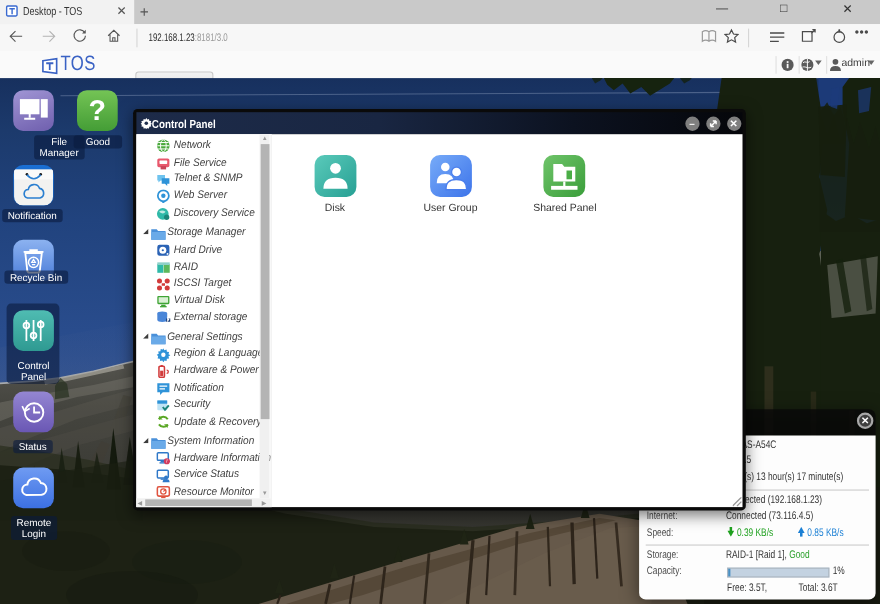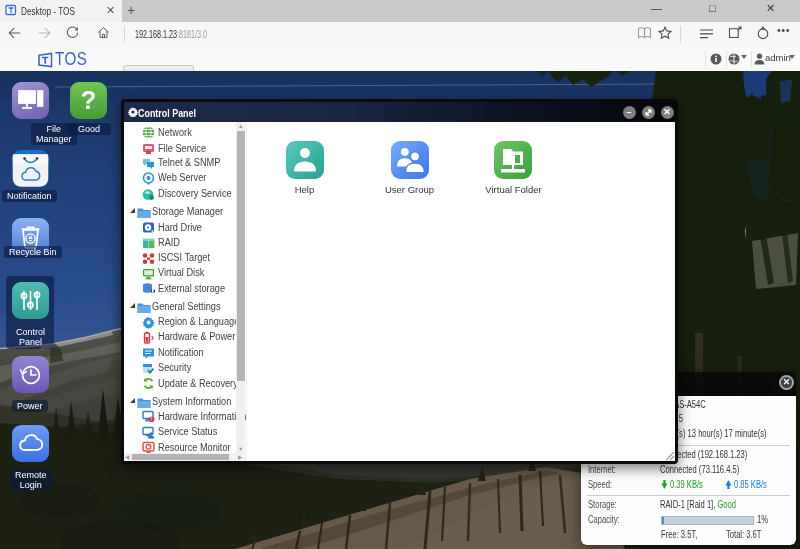--- a/index.html
+++ b/index.html
@@ -32,21 +32,21 @@
 
   .dicon { position:absolute; width:37px; height:37px; border-radius:9px; }
   .dlabel { position:absolute; font-size:9px; color:#fff; text-align:center; line-height:10px; background:rgba(10,26,62,0.60); border-radius:3px; padding:1px 5px; white-space:nowrap; }
 
   
   #win { position:absolute; left:121px; top:28px; width:557px; height:365px; background:#0a0a0a; border-radius:4px; box-shadow:0 4px 14px rgba(0,0,0,0.55); z-index:10; }
   #wtitle { position:absolute; left:3px; top:3px; width:551px; height:20px; background:linear-gradient(90deg,#1d2b49 0%,#192642 40%,#0c1220 72%,#05060a 100%); }
   #wtitletext { position:absolute; left:14px; top:4.5px; font-size:10.5px; font-weight:bold; color:#fff; transform:scaleX(0.85); transform-origin:0 0; }
   .wbtncirc { position:absolute; top:3.5px; width:13px; height:13px; border-radius:50%; background:#7f7f7f; color:#fff; text-align:center; font-size:9px; line-height:13px; font-weight:bold; }
   #wbody { position:absolute; left:3px; top:23px; width:551px; height:339px; background:#ffffff; }
-  #sidebar { position:absolute; left:0; top:0; width:123px; height:339px; background:#fff; border-right:1px solid #eee; overflow:hidden; }
+  #sidebar { position:absolute; left:0; top:0; width:123px; height:339px; background:#fff; border-right:1px solid #eee; overflow:hidden;font-style:italic; }
   .titem { position:absolute; height:15px; font-size:10px; color:#424242; white-space:nowrap; }
   .titem svg { position:absolute; left:0; top:1px; }
   .ttext { position:absolute; left:15.5px; top:1.5px; transform:scaleX(0.92); transform-origin:0 0; }
 
   
   #vsb { position:absolute; left:112px; top:0; width:9px; height:331px; background:#f0f0f0; }
   #vsbthumb { position:absolute; left:0.5px; top:9px; width:8px; height:250px; background:#b4b4b4; }
   #hsb { position:absolute; left:0; top:331px; width:122px; height:8px; background:#f1f1f1; }
   #hsbthumb { position:absolute; left:8px; top:1px; width:97px; height:6px; background:#b4b4b4; }
   .sbarrow { position:absolute; color:#999; font-size:5.5px; }
@@ -312,21 +312,21 @@
 
     <div class="dicon" style="left:12px;top:285px;background:linear-gradient(180deg,#9486d2,#6a57b4);">
       <svg width="37" height="37" viewBox="0 0 37 37">
         <g fill="none" stroke="#fff" stroke-width="1.7">
           <circle cx="19" cy="19" r="8.4"></circle>
           <path d="M19 13.5V19h5.5"></path>
         </g>
         <path d="M8.2 13.2l2.2 4.8 4.6-2.6" fill="none" stroke="#fff" stroke-width="1.5"></path>
       </svg>
     </div>
-    <div class="dlabel" style="left:12px;top:328.5px;">Power</div>
+    <div class="dlabel" style="left:12px;top:328.5px;">Status</div>
 
     <div class="dicon" style="left:12px;top:354px;background:linear-gradient(180deg,#6f9bf2,#3c70e2);">
       <svg width="37" height="37" viewBox="0 0 37 37">
         <path d="M12 25a4.8 4.8 0 0 1 .9-9.5 6.4 6.4 0 0 1 12.3-1.4 5.4 5.4 0 0 1 .6 10.7z" fill="none" stroke="#fff" stroke-width="1.8"></path>
       </svg>
     </div>
     <div class="dlabel" style="left:10px;top:398px;">Remote<br>Login</div>
 
     <div id="popup">
       <div id="pophead"></div>
@@ -592,36 +592,36 @@
           <div class="sbarrow" style="left:1px;top:0.5px;">◀</div>
           <div class="sbarrow" style="left:114px;top:0.5px;">▶</div>
         </div>
 
         <div class="cicon" style="left:161.5px;background:linear-gradient(135deg,#5acaba,#27a094);">
           <svg width="38" height="38" viewBox="0 0 38 38">
             <circle cx="19" cy="12" r="4.9" fill="#fff"></circle>
             <path d="M8 30.5 q0-10 11-10 q11 0 11 10 z" fill="#fff"></path>
           </svg>
         </div>
-        <div class="clabel" style="left:135.5px;">Help</div>
+        <div class="clabel" style="left:135.5px;">Disk</div>
         <div class="cicon" style="left:266.5px;background:linear-gradient(135deg,#77abf8,#3d74ea);">
           <svg width="38" height="38" viewBox="0 0 38 38">
             <circle cx="13.8" cy="10.8" r="3.9" fill="#fff"></circle>
             <path d="M6 25.5 q0-8.3 7.8-8.3 q7.8 0 7.8 8.3 z" fill="#fff"></path>
             <circle cx="24" cy="15.3" r="4.9" fill="#4a7eec"></circle>
             <circle cx="24" cy="15.3" r="3.9" fill="#fff"></circle>
             <path d="M14.5 31.5 q-0.5-9.5 9.5-9.3 q9.5 0 9.3 9.3 z" fill="#fff" stroke="#4a7eec" stroke-width="1.2"></path>
           </svg>
         </div>
         <div class="clabel" style="left:240.5px;">User Group</div>
         <div class="cicon" style="left:370px;background:linear-gradient(135deg,#6fc46a,#3a9e3a);">
           <svg width="38" height="38" viewBox="0 0 38 38">
             <path d="M9 8h8l2 2.5h10V24H9z" fill="#fff"></path>
             <rect x="21" y="14" width="5" height="8" fill="#4aad46"></rect>
             <line x1="19" y1="24" x2="19" y2="28" stroke="#fff" stroke-width="2"></line>
             <rect x="7" y="28" width="24" height="3.5" fill="#fff"></rect>
           </svg>
         </div>
-        <div class="clabel" style="left:344.5px;">Virtual Folder</div>
+        <div class="clabel" style="left:344.5px;">Shared Panel</div>
       </div>
     </div>
 
   </div>
 
 </body></html>

